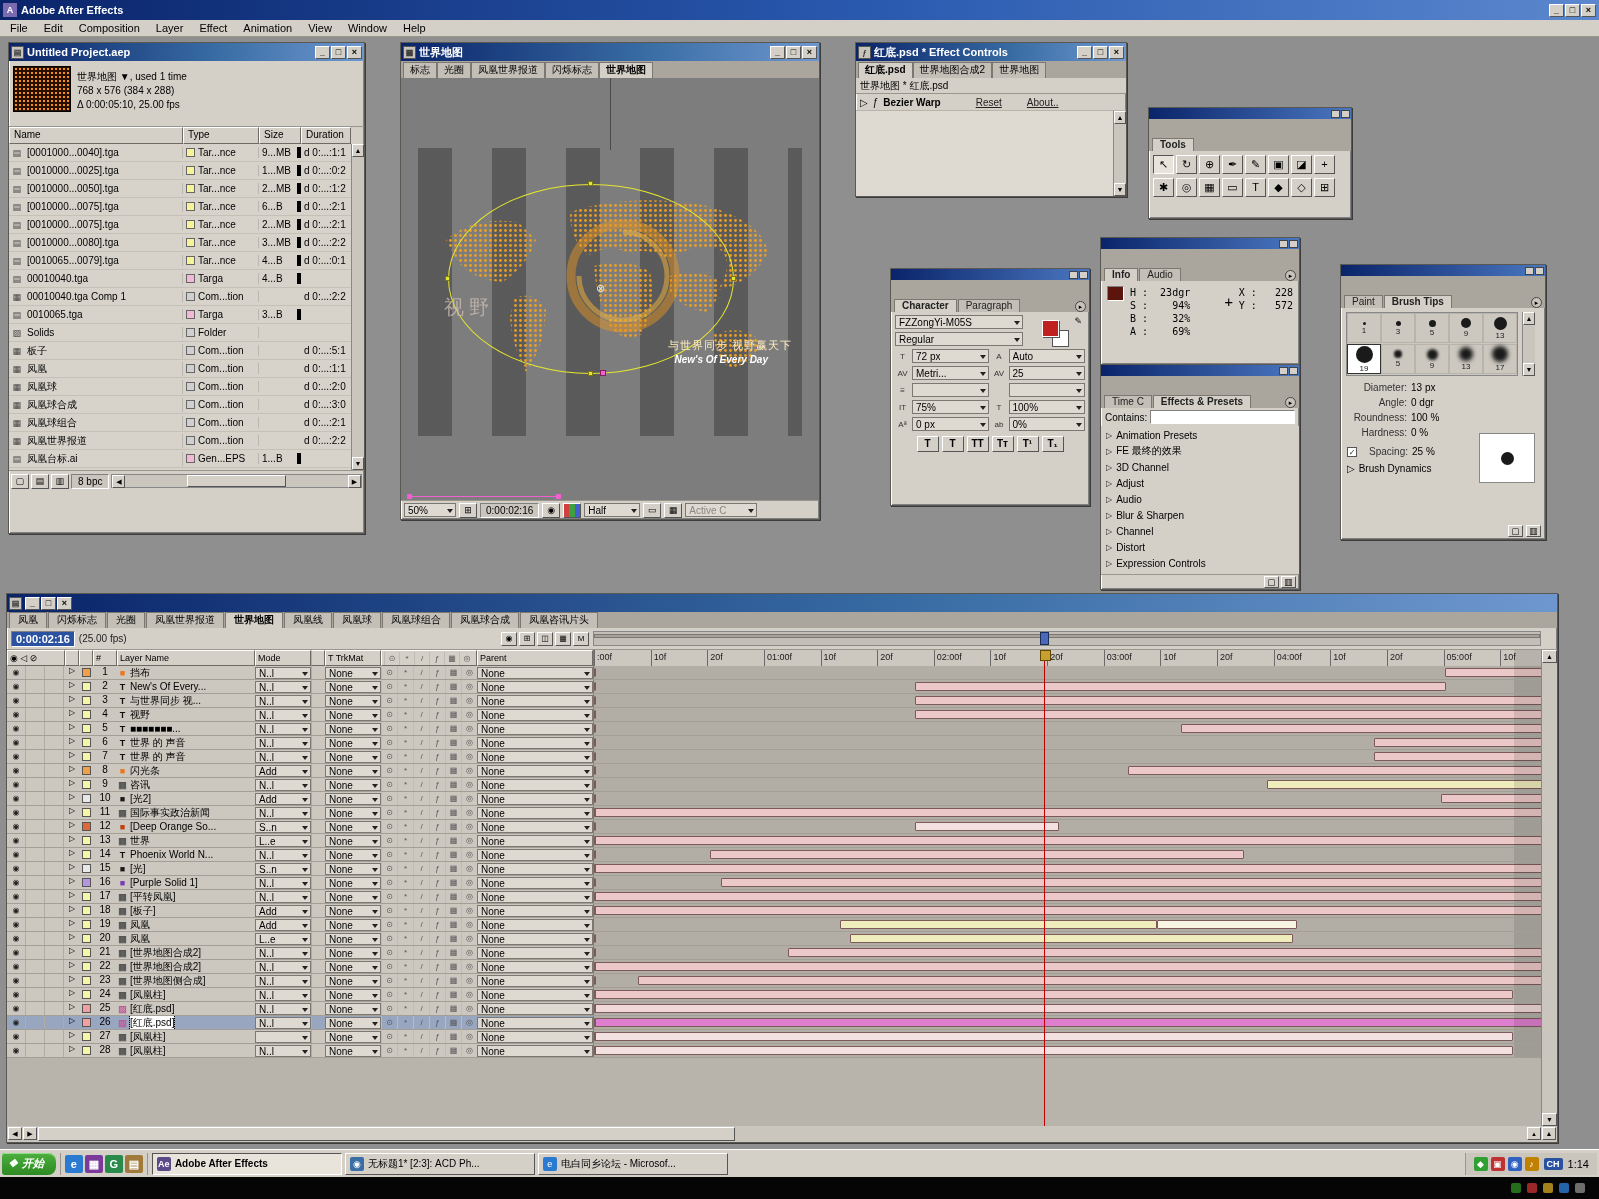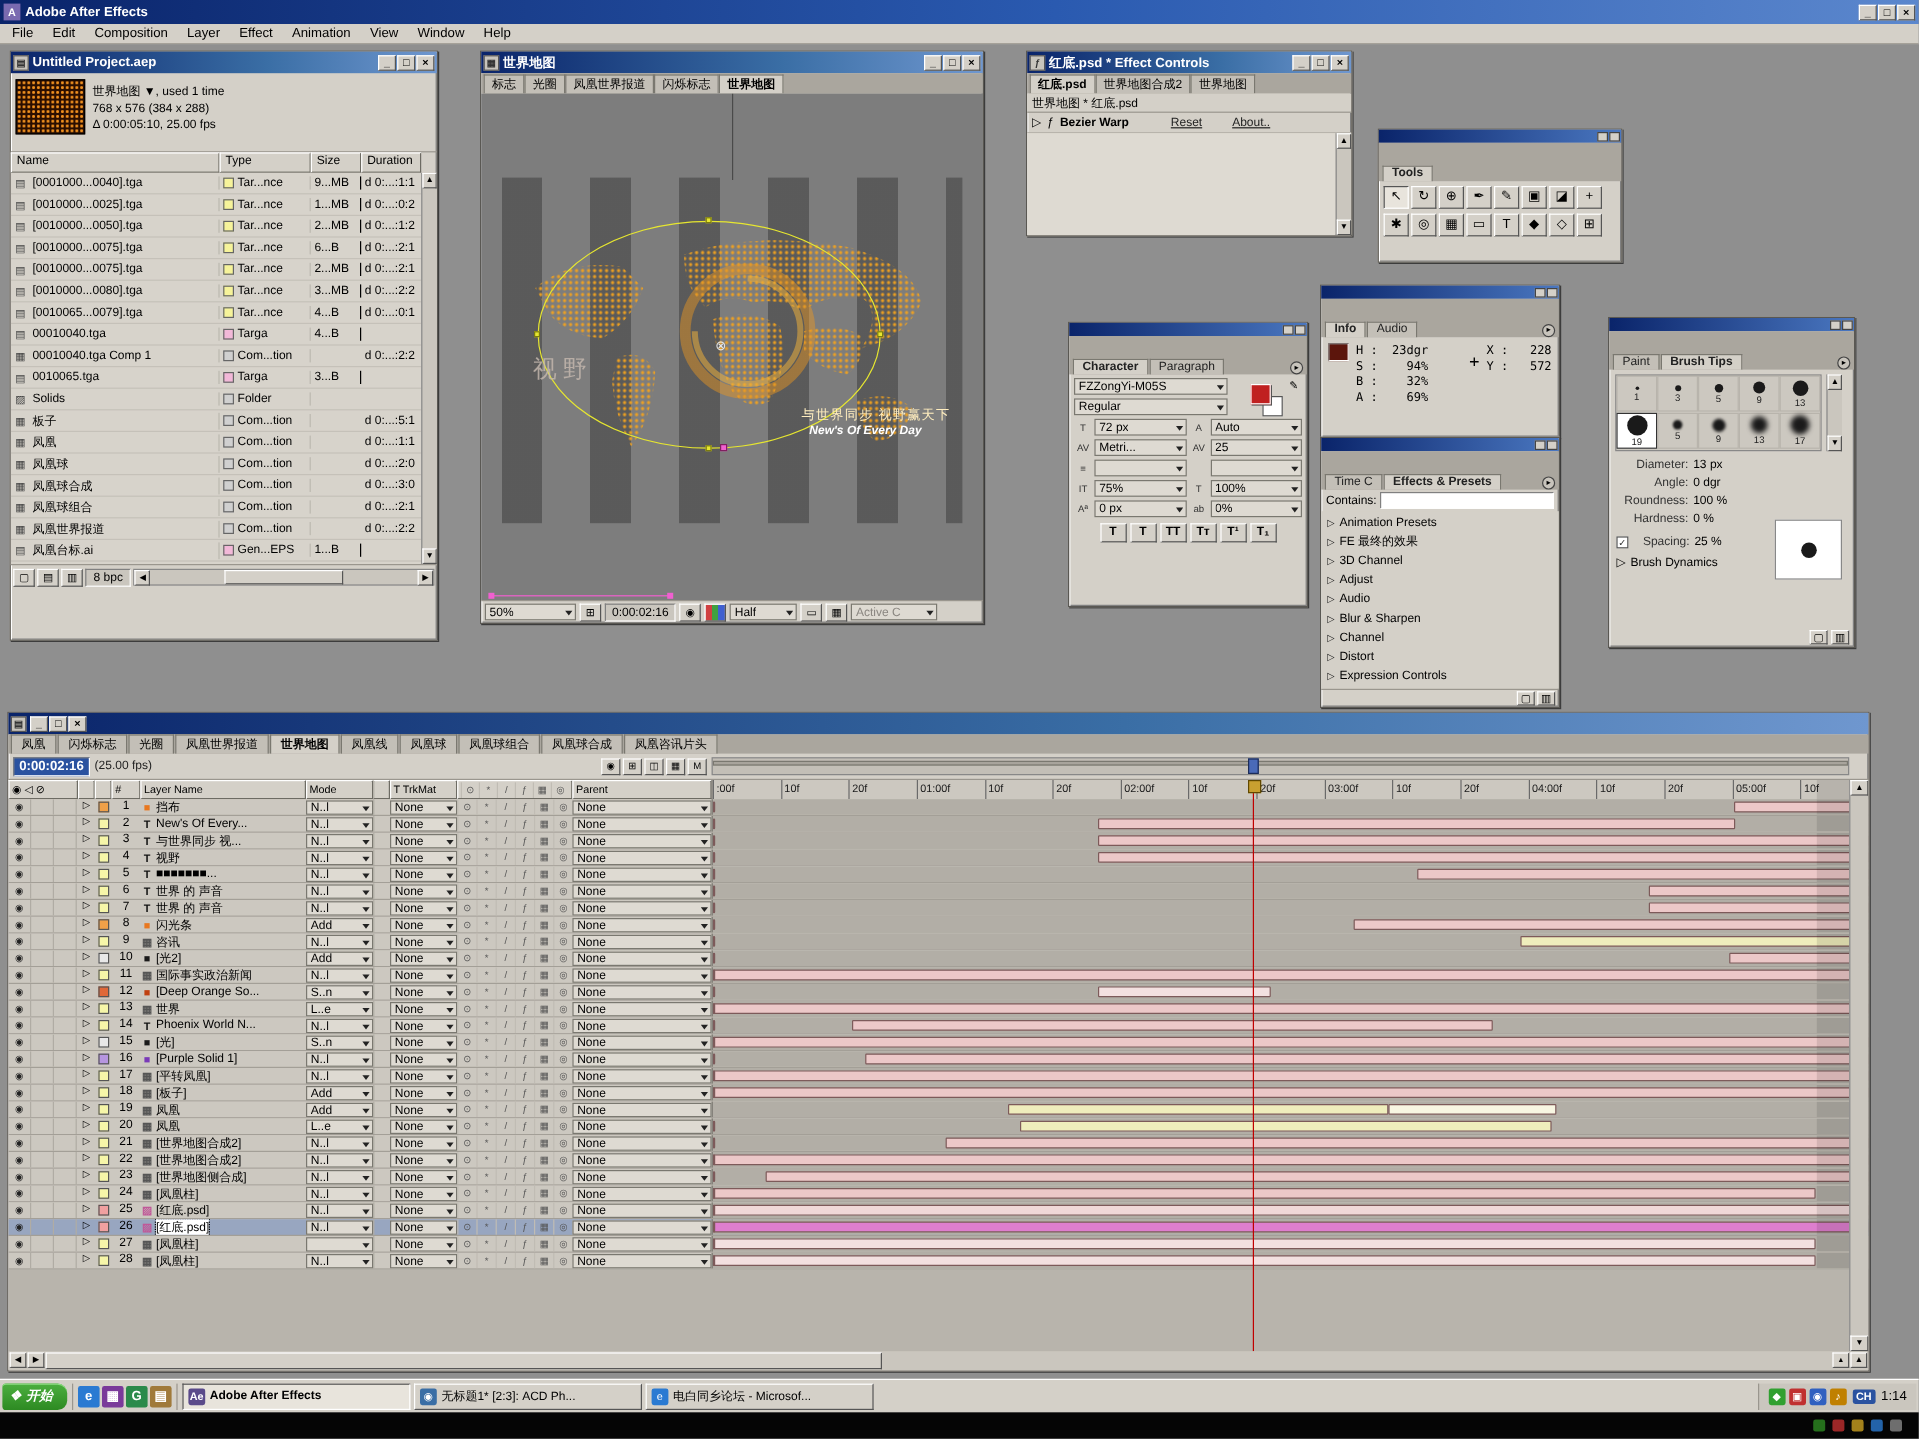--- a/index.html
+++ b/index.html
@@ -46,21 +46,21 @@
            background-image:radial-gradient(circle at 2px 2px,#f09020 1px,transparent 1.4px); background-size:4px 4px; }
   .proj-info .lines { font-size:10px; line-height:14px; padding-top:4px; }
   .pcols { display:flex; height:17px; padding-right:13px; }
   .pcol { border:1px solid; border-color:#fff #6d6b63 #6d6b63 #fff; background:#d4d0c8; font-size:10px; padding:1px 4px; overflow:hidden; }
   .plist { height:327px; overflow:hidden; background:#d7d3cb; border-bottom:1px solid #9a968e; position:relative; }
   .prow { display:flex; height:18px; align-items:center; border-bottom:1px solid #c5c1b9; font-size:10px; }
   .prow .picon { width:16px; text-align:center; font-size:9px; color:#444; }
   .prow .pname { width:158px; overflow:hidden; white-space:nowrap; padding-left:2px; border-right:1px solid #bcb8b0; }
   .prow .ptype { width:76px; display:flex; align-items:center; gap:3px; padding-left:3px; border-right:1px solid #bcb8b0; overflow:hidden; white-space:nowrap; }
   .prow .ptype i { width:9px; height:9px; border:1px solid #666; flex:0 0 auto; }
-  .prow .psize { width:42px; padding-left:3px; border-right:1px solid #000000; overflow:hidden; white-space:nowrap; }
+  .prow .psize { width:42px; padding-left:3px; border-right:4px solid #000000; overflow:hidden; white-space:nowrap; }
   .prow .pdur { flex:1; padding-left:3px; overflow:hidden; white-space:nowrap; }
   .pvsb { position:absolute; right:0; top:0; bottom:0; }
   .pfoot { height:20px; display:flex; align-items:center; gap:2px; padding:1px 2px; }
   .tinybtn { width:18px; height:15px; background:#d4d0c8; border:1px solid; border-color:#fff #555 #555 #fff;
              font-size:9px; line-height:13px; text-align:center; }
   .bpc { border:1px solid; border-color:#808080 #fff #fff #808080; padding:0 6px; height:15px; line-height:13px; font-size:10px; background:#cac6be; }
   .hscroll { flex:1; height:14px; background:#cac6be; border:1px solid #888; display:flex; justify-content:space-between; }
   .hthumb { background:#d4d0c8; border:1px solid; border-color:#fff #555 #555 #fff; width:40%; }
 
   
@@ -537,21 +537,21 @@
         <span class="wm">视野</span>
         <span class="slogan">与世界同步  视野赢天下</span>
         <span class="slogan2">New's Of Every Day</span>
       </div>
       <div class="guide-pink">
           <i style="left:-2px"></i>
           <i style="right:-2px"></i>
         </div>
     </div>
     <div class="cfoot">
-      <span class="seg dd" style="width:76px">
+      <span class="seg dd" style="width:52px">
           <u>50%</u>
           <i class="da"></i>
         </span>
       <span class="tinybtn">⊞</span>
       <span class="seg sunken" style="padding:1px 5px;background:#cac6be;">0:00:02:16</span>
       <span class="tinybtn">◉</span>
       <span class="tinybtn" style="background:linear-gradient(90deg,#d04040 33%,#40a040 33% 66%,#4060d0 66%)"> </span>
       <span class="seg dd" style="width:56px">
           <u>Half</u>
           <i class="da"></i>

